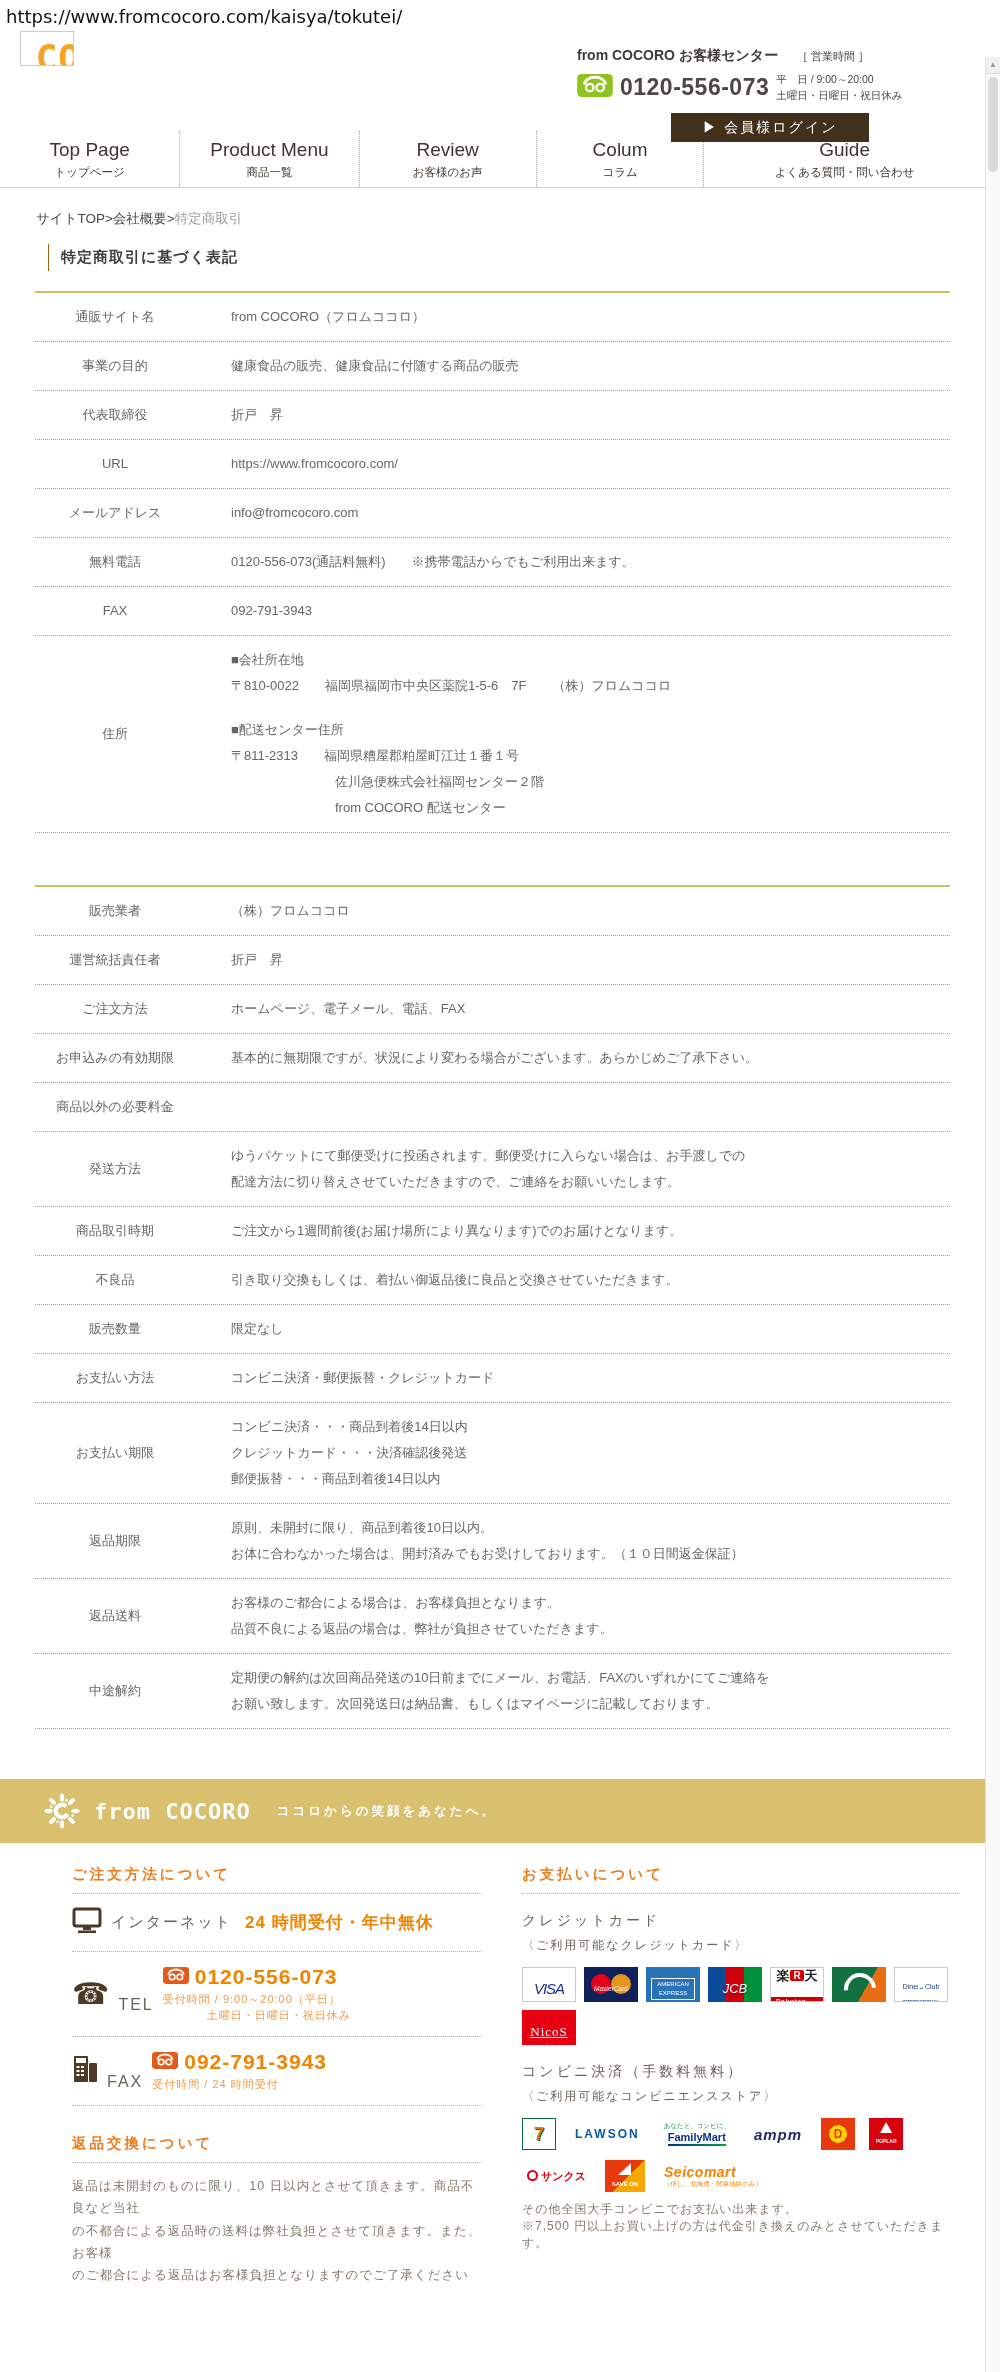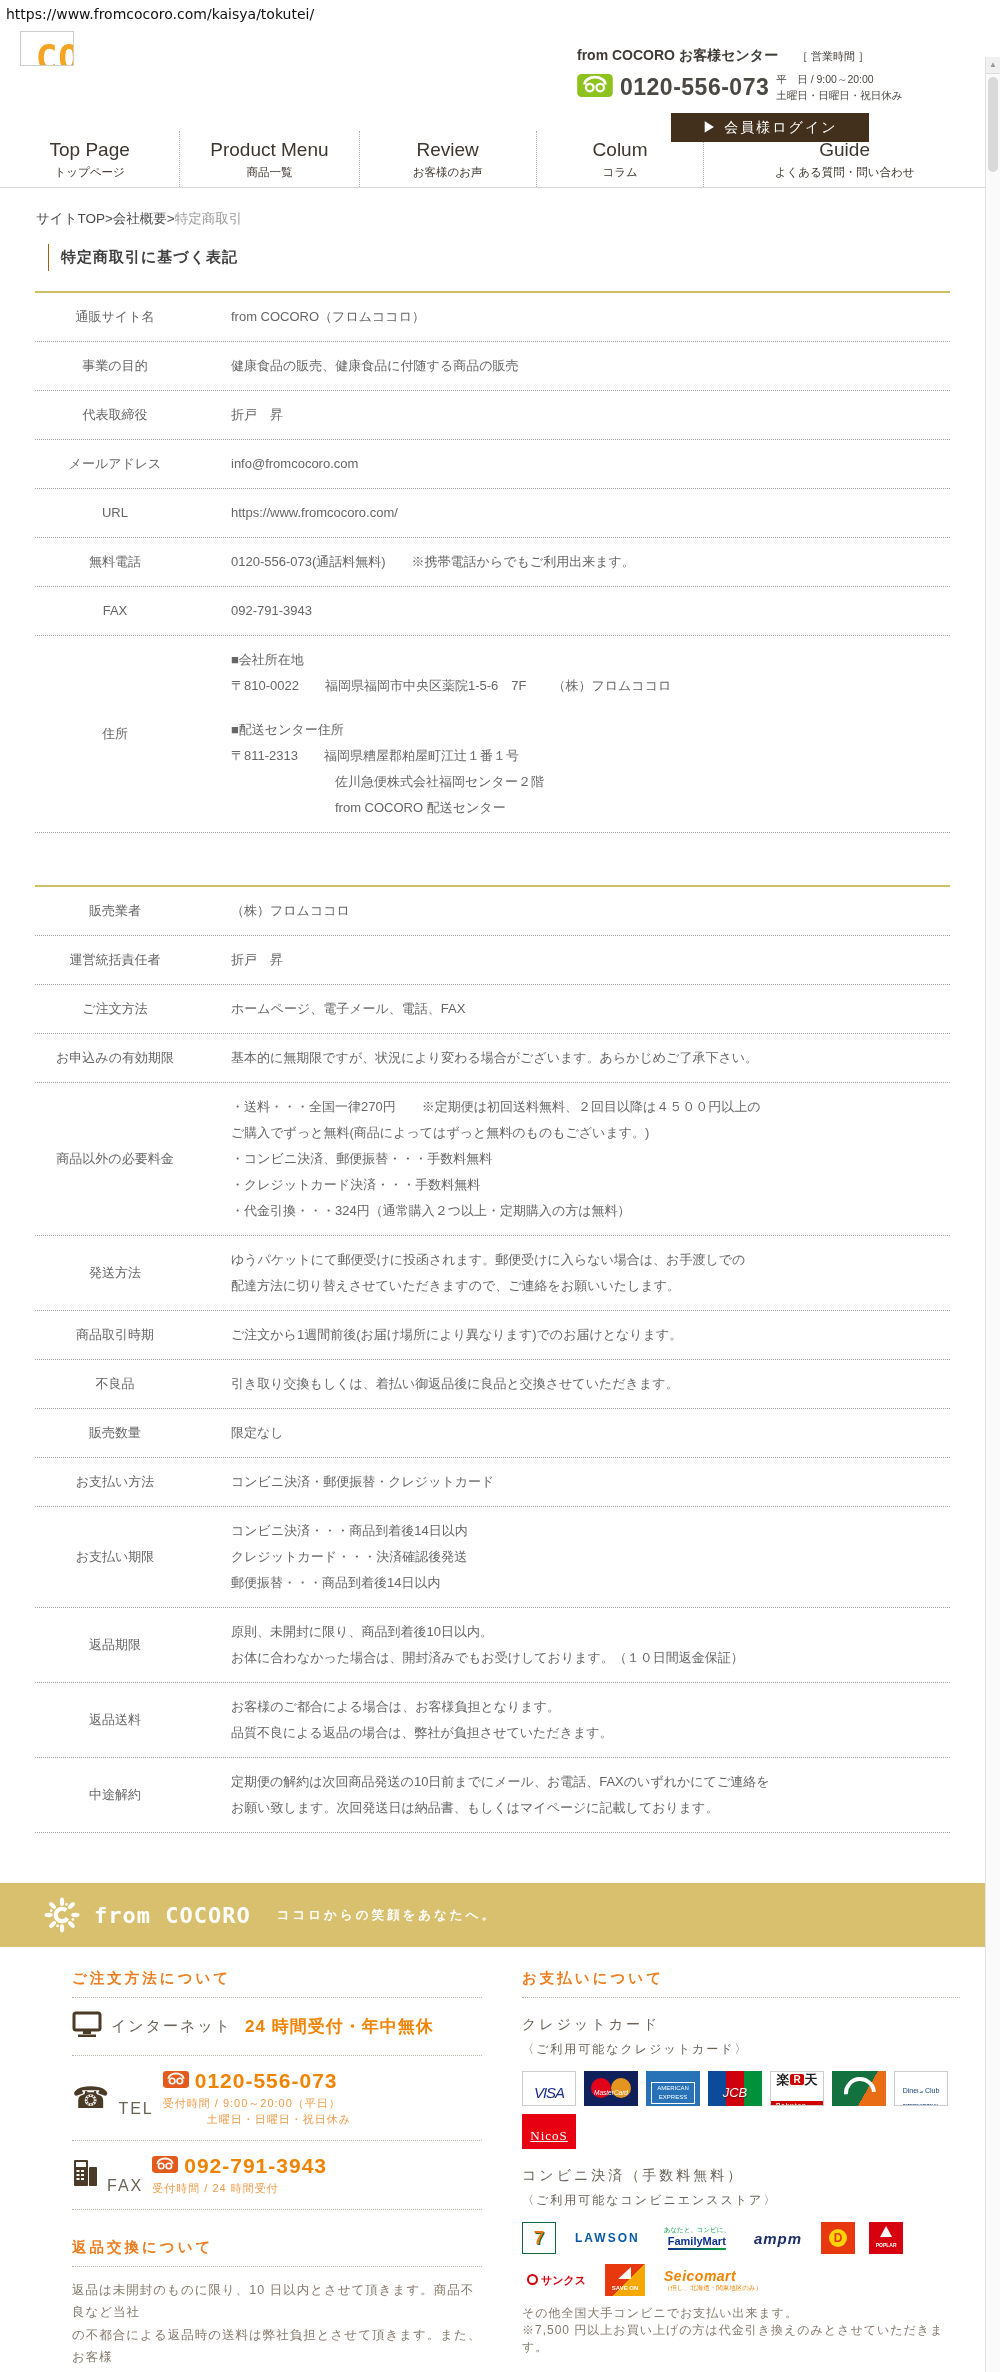--- a/index.html
+++ b/index.html
@@ -2,21 +2,21 @@
 <html><head>
 <meta charset="utf-8">
 <style>
   html,body{margin:0;padding:0;}
   body{width:1000px;height:2372px;overflow:hidden;position:relative;background:#fff;
        font-family:"Liberation Sans",sans-serif;color:#555;}
   .page{width:985px;}
 
   
   .url-bar{padding:6px 0 0 6px;height:25px;font-family:"DejaVu Sans",sans-serif;
-           font-size:14px;color:#111;}
+           font-size:18px;color:#111;}
 
   
   .scrollbar{position:absolute;top:57px;right:0;width:15px;height:2315px;
              background:#fafafa;border-left:1px solid #e2e2e2;box-sizing:border-box;}
   .sb-btn{height:16px;background:#f0f0f0;border-bottom:1px solid #dcdcdc;color:#999;
           font-size:8px;text-align:center;line-height:15px;cursor:pointer;}
   .sb-thumb{position:absolute;top:20px;left:2px;width:10px;height:95px;background:#d9d9d9;
             border-radius:5px;cursor:pointer;}
 
   
@@ -268,29 +268,29 @@
           <div>健康食品の販売、健康食品に付随する商品の販売</div>
         </div>
       </div>
       <div class="trow">
         <div class="tlabel">代表取締役</div>
         <div class="tvalue">
           <div>折戸　昇</div>
         </div>
       </div>
       <div class="trow">
+        <div class="tlabel">URL</div>
+        <div class="tvalue">
+          <div>https://www.fromcocoro.com/</div>
+        </div>
+      </div>
+      <div class="trow">
         <div class="tlabel">メールアドレス</div>
         <div class="tvalue">
           <div>info@fromcocoro.com</div>
-        </div>
-      </div>
-      <div class="trow">
-        <div class="tlabel">URL</div>
-        <div class="tvalue">
-          <div>https://www.fromcocoro.com/</div>
         </div>
       </div>
       <div class="trow">
         <div class="tlabel">無料電話</div>
         <div class="tvalue">
           <div>0120-556-073(通話料無料)　　※携帯電話からでもご利用出来ます。</div>
         </div>
       </div>
       <div class="trow">
         <div class="tlabel">FAX</div>
@@ -332,27 +332,20 @@
         </div>
       </div>
       <div class="trow">
         <div class="tlabel">お申込みの有効期限</div>
         <div class="tvalue">
           <div>基本的に無期限ですが、状況により変わる場合がございます。あらかじめご了承下さい。</div>
         </div>
       </div>
       <div class="trow">
         <div class="tlabel">商品以外の必要料金</div>
-        <div class="tvalue">
-          <div>・送料・・・全国一律270円　　※定期便は初回送料無料、２回目以降は４５００円以上の</div>
-          <div>ご購入でずっと無料(商品によってはずっと無料のものもございます。)</div>
-          <div>・コンビニ決済、郵便振替・・・手数料無料</div>
-          <div>・クレジットカード決済・・・手数料無料</div>
-          <div>・代金引換・・・324円（通常購入２つ以上・定期購入の方は無料）</div>
-        </div>
       </div>
       <div class="trow">
         <div class="tlabel">発送方法</div>
         <div class="tvalue">
           <div>ゆうパケットにて郵便受けに投函されます。郵便受けに入らない場合は、お手渡しでの</div>
           <div>配達方法に切り替えさせていただきますので、ご連絡をお願いいたします。</div>
         </div>
       </div>
       <div class="trow">
         <div class="tlabel">商品取引時期</div>

